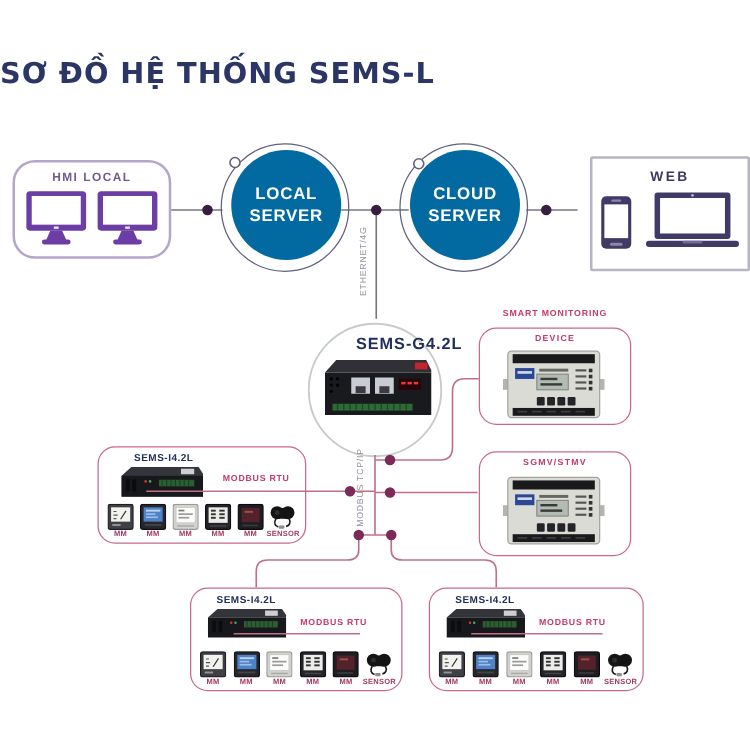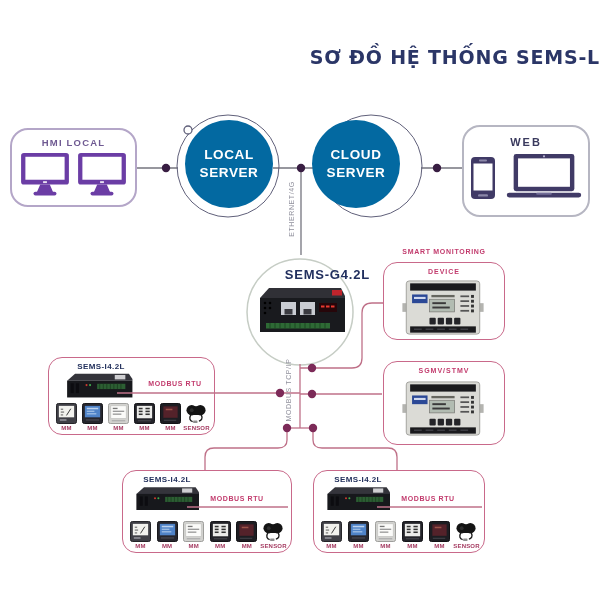--- a/index.html
+++ b/index.html
@@ -1,40 +1,40 @@
 <!DOCTYPE html>
 <html><head>
 <meta charset="utf-8">
 <style>
   html,body{margin:0;padding:0;background:#fff;}
   .stage{position:relative;width:600px;height:600px;background:#ffffff;overflow:hidden;
          font-family:"Liberation Sans","DejaVu Sans",sans-serif;}
   
-  .title{position:absolute;top:46px;left:0;width:600px;text-align:right;
+  .title{position:absolute;top:46px;left:0;width:600px;text-align:left;
          font-family:"DejaVu Sans","Liberation Sans",sans-serif;
-         font-size:19px;font-weight:bold;letter-spacing:.8px;color:#2b3667;z-index:4;}
+         font-size:23px;font-weight:bold;letter-spacing:.8px;color:#2b3667;z-index:4;}
   
   .wires{position:absolute;left:0;top:0;z-index:3;pointer-events:none;}
   
   .box{position:absolute;background:#fff;border-radius:16px;z-index:2;box-sizing:border-box;}
   .hmi-box{left:10px;top:128px;width:127px;height:79px;border:2px solid #b4a6c8;border-radius:18px;}
   .hmi-label{position:absolute;top:7px;left:0;width:100%;text-align:center;
              font-size:9.5px;font-weight:bold;letter-spacing:1.2px;color:#6f5a92;}
   .monitors{position:absolute;top:22px;left:0;width:100%;display:flex;justify-content:center;gap:7px;}
-  .web-box{left:462px;top:125px;width:128px;height:92px;border:2px solid #b6b6c2;border-radius:18px;}
+  .web-box{left:472px;top:125px;width:128px;height:92px;border:2px solid #b6b6c2;border-radius:2px;}
   .web-label{position:absolute;top:9px;left:0;width:100%;text-align:center;
              font-size:11px;font-weight:bold;letter-spacing:2px;color:#3a3a5e;}
   .web-icons{position:absolute;top:26px;left:0;width:100%;display:flex;justify-content:center;
              align-items:flex-end;gap:9px;}
   
   .disc{position:absolute;width:88px;height:88px;border-radius:50%;background:#0369a1;
         color:#fff;display:flex;flex-direction:column;justify-content:center;align-items:center;
         font-weight:bold;font-size:13.5px;line-height:1.3;letter-spacing:.6px;z-index:4;}
   .disc.local{left:185px;top:120px;}
-  .disc.cloud{left:312px;top:120px;}
+  .disc.cloud{left:328px;top:120px;}
   
   .vlabel{position:absolute;height:10px;text-align:center;font-size:7px;letter-spacing:.6px;
           color:#90909c;transform:rotate(-90deg);z-index:4;white-space:nowrap;}
   .vlabel.eth{width:80px;left:253px;top:204px;}
   .vlabel.mtcp{width:90px;left:245px;top:385px;}
   
   .gw-label{position:absolute;left:230px;top:267px;width:140px;text-align:right;
             font-size:13px;font-weight:bold;letter-spacing:.8px;color:#212f5e;z-index:4;}
   .gw-img{position:absolute;left:254px;top:283px;z-index:4;}
   
@@ -42,21 +42,21 @@
            z-index:2;box-sizing:border-box;}
   .smart-head{position:absolute;left:383px;top:248px;width:122px;text-align:center;
               font-size:7px;font-weight:bold;letter-spacing:.7px;color:#c23b6d;z-index:4;}
   .smart-box{left:383px;top:262px;width:122px;height:78px;}
   .sgmv-box{left:383px;top:361px;width:122px;height:84px;}
   .pink-inner-label{position:absolute;top:5px;left:0;width:100%;text-align:center;
                     font-size:7px;font-weight:bold;letter-spacing:1px;color:#c23b6d;}
   .moncon{position:absolute;left:17px;top:16px;}
   
   .iobox{position:absolute;background:#fff;border:1.5px solid #c9698a;border-radius:14px;
-         z-index:2;box-sizing:border-box;}
+         z-index:2;box-sizing:border-box;margin-left:30px;}
   .io-left{left:48px;top:357px;width:167px;height:78px;}
   .io-bl{left:122px;top:470px;width:170px;height:83px;}
   .io-br{left:313px;top:470px;width:172px;height:83px;}
   .io-title{position:absolute;top:4px;text-align:center;font-size:8px;font-weight:bold;
             letter-spacing:.4px;color:#22305c;}
   .io-left .io-title{left:12px;width:80px;}
   .io-bl .io-title,.io-br .io-title{left:4px;width:80px;}
   .io-dev{position:absolute;}
   .io-left .io-dev{left:12px;top:13px;}
   .io-bl .io-dev,.io-br .io-dev{left:10px;top:13px;}

